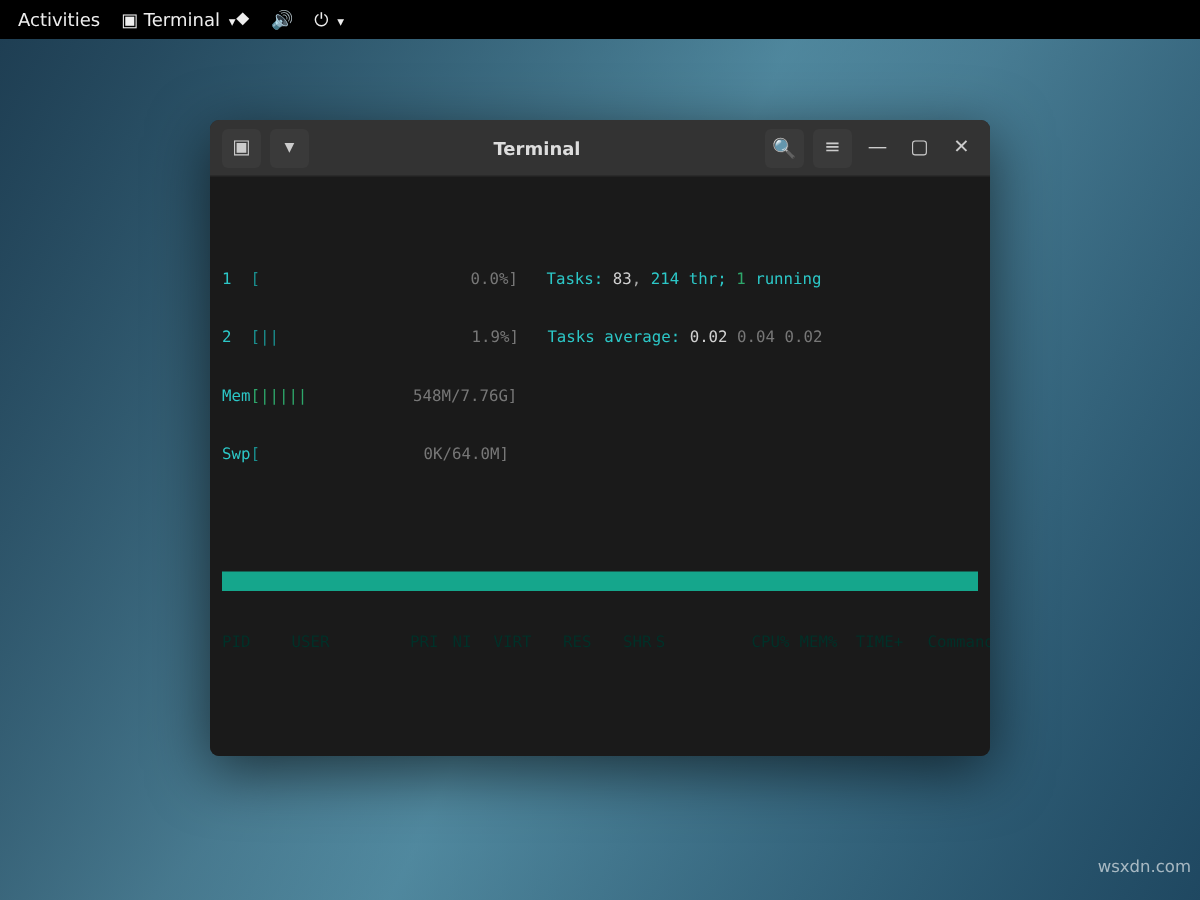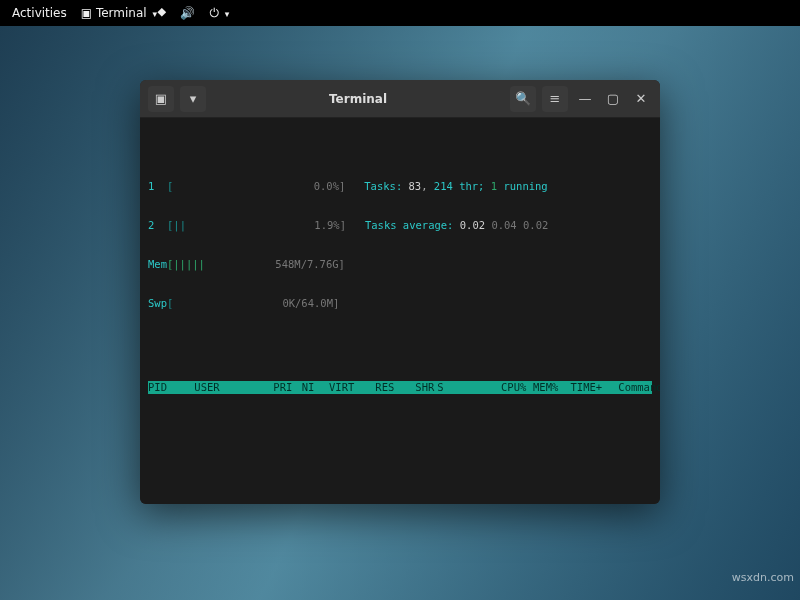--- a/index.html
+++ b/index.html
@@ -84,21 +84,21 @@
 .col-user{ display:inline-block; width:70px; }
 .col-pri { display:inline-block; width:28px; text-align:right; }
 .col-ni  { display:inline-block; width:22px; text-align:right; }
 .col-virt{ display:inline-block; width:40px; text-align:right; }
 .col-res { display:inline-block; width:40px; text-align:right; }
 .col-shr { display:inline-block; width:40px; text-align:right; }
 .col-s   { display:inline-block; width:12px; text-align:center; }
 .col-cpu { display:inline-block; width:32px; text-align:right;margin-left:48px; }
 .col-mem { display:inline-block; width:32px; text-align:right; }
 .col-time{ display:inline-block; width:56px; text-align:center; }
-.col-cmd { display:inline-block; padding-left:4px; }
+.col-cmd { display:inline-block; padding-left:4px;margin-top:41px; }
 .watermark {
   position:absolute; right:6px; bottom:16px;
   color: rgba(255,255,255,0.6); font-size:11px;
 }
 </style>
 </head>
 <body>
 
 <div class="wallpaper"></div>
 

